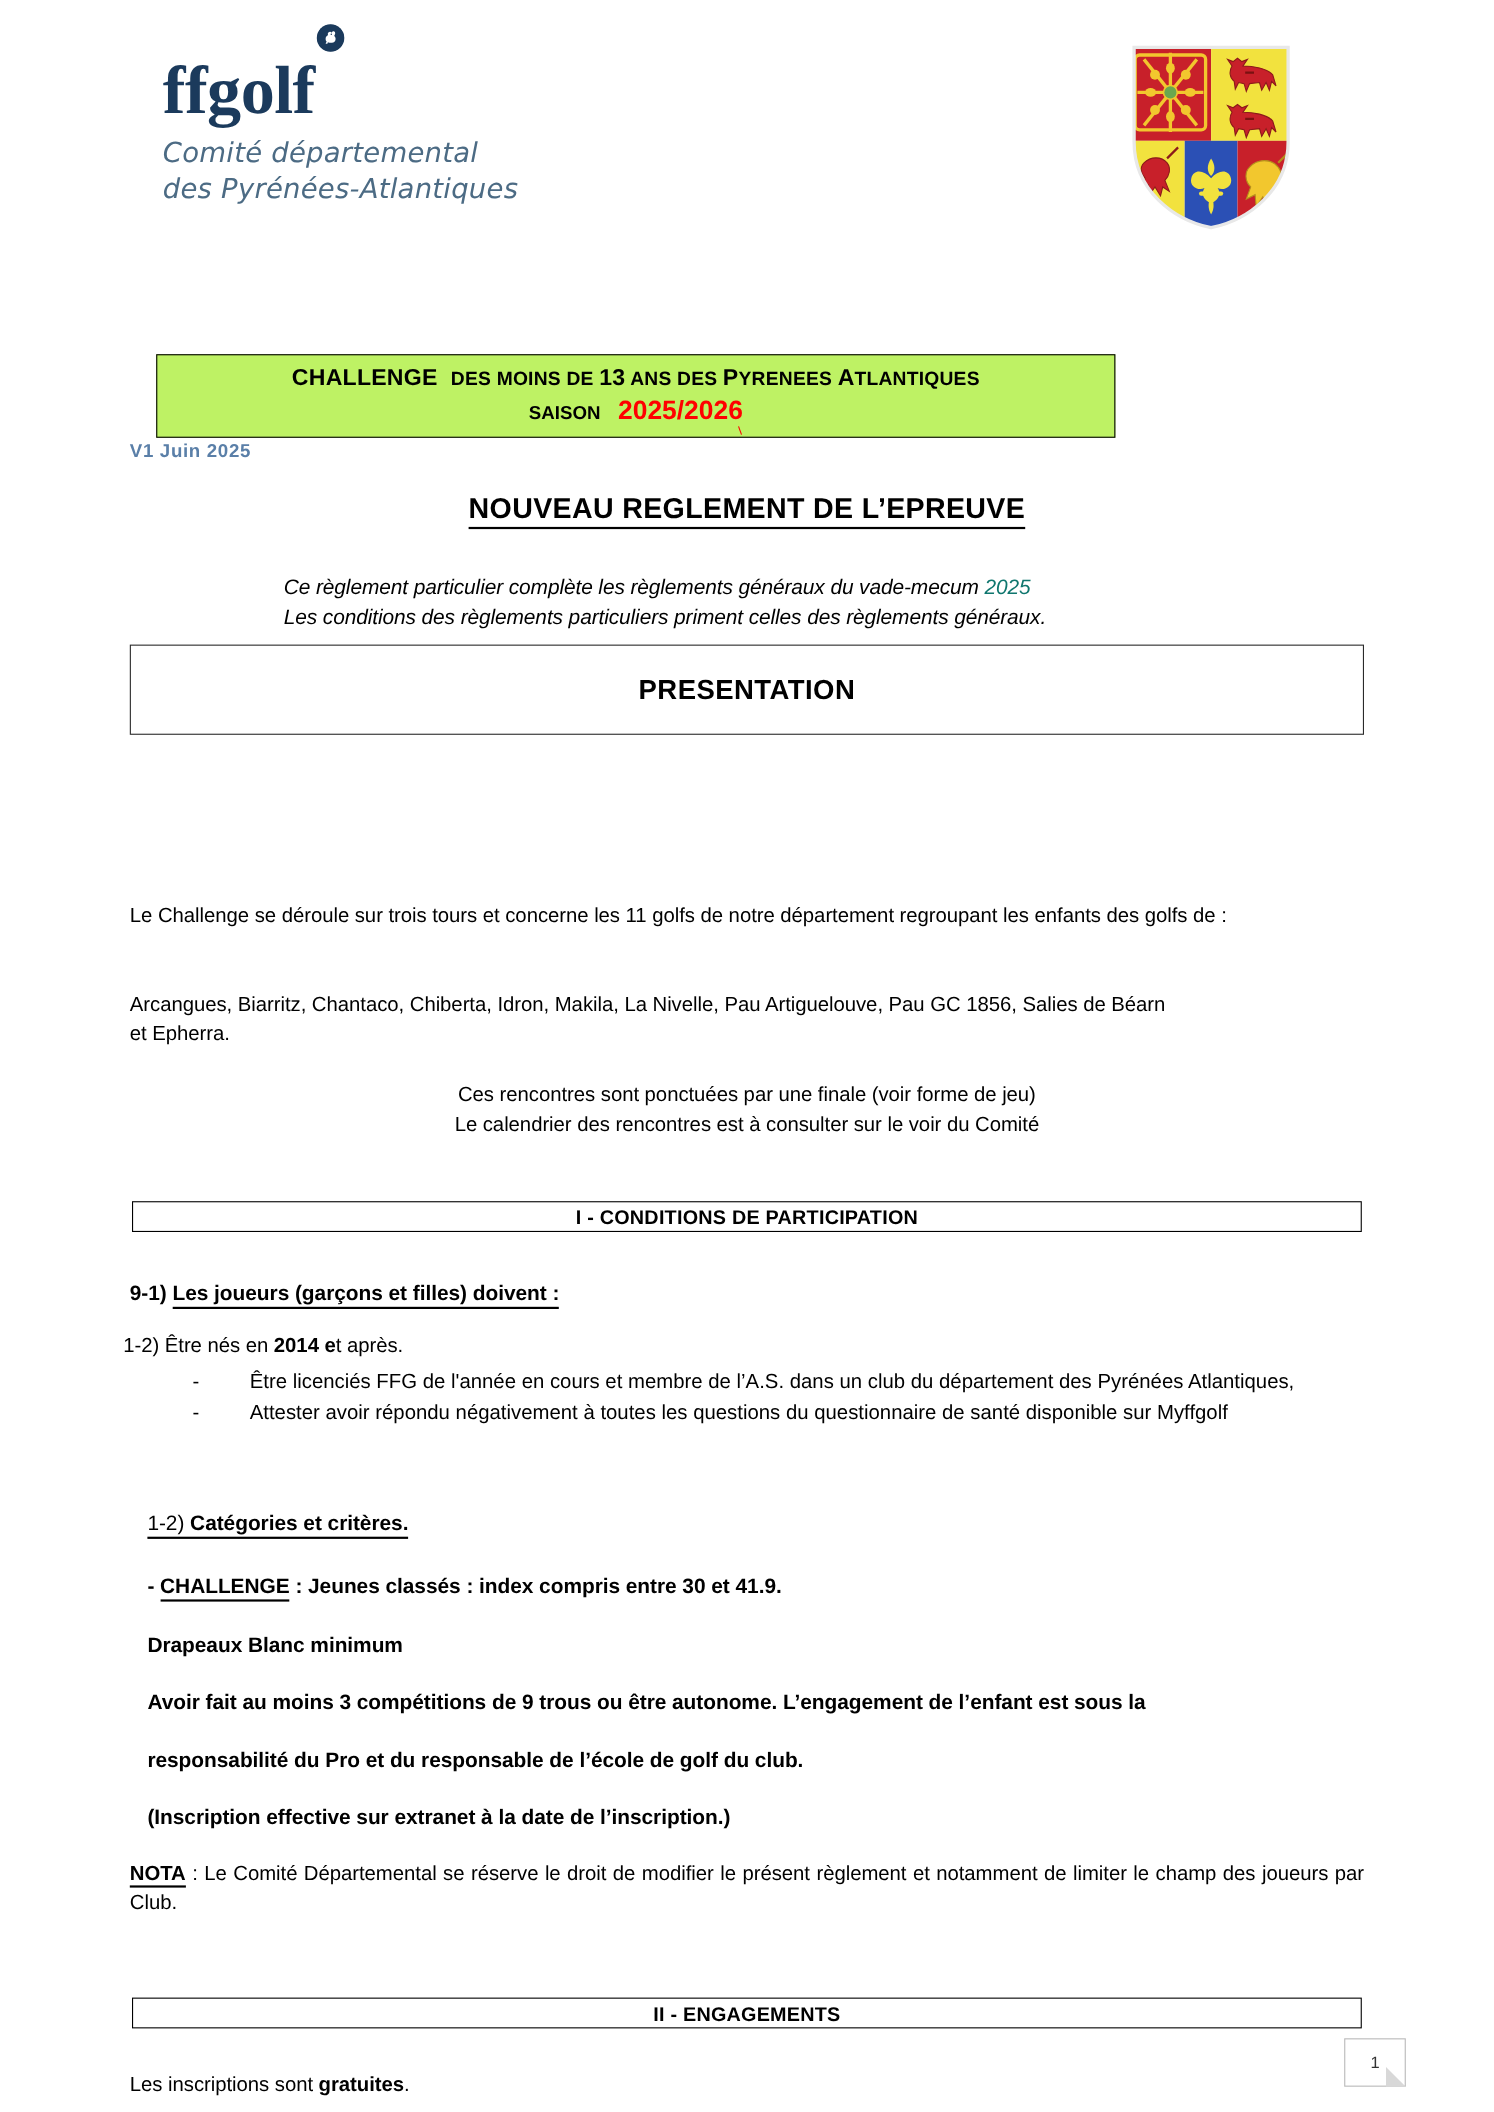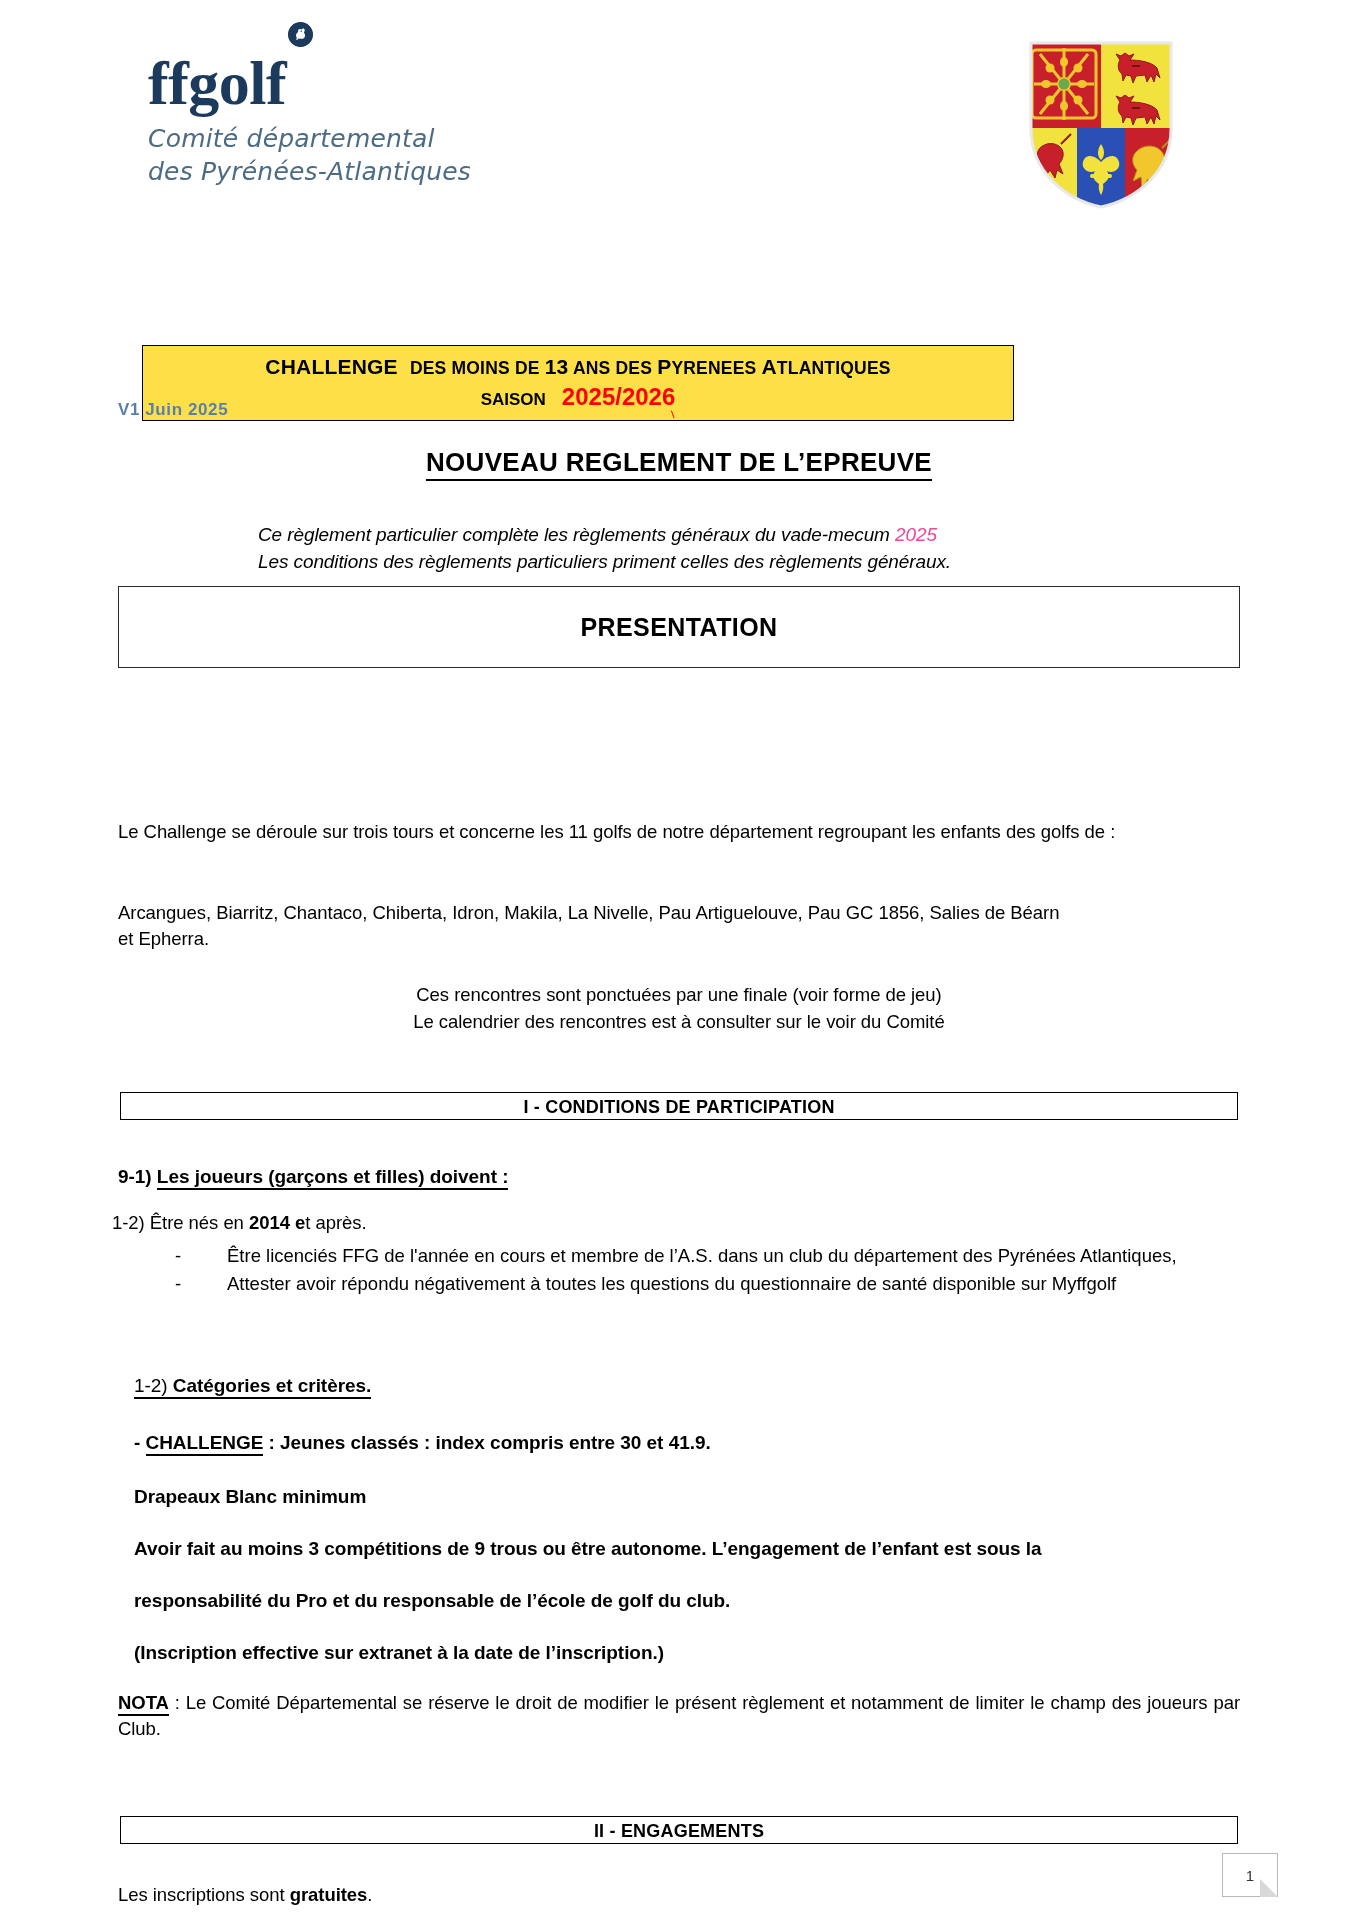--- a/index.html
+++ b/index.html
@@ -66,24 +66,23 @@
     height: 170px;
   }
 
   
   .banner {
     position: absolute;
     left: 142px;
     top: 322px;
     width: 872px;
     border: 1.5px solid #000;
-    background: #fde047;
+    background: #bef264;
     padding: 8px 0 9px 0;
     text-align: center;
-    margin-top: 23px;
   }
   .banner-line1 {
     font-size: 21px;
     font-weight: 700;
     line-height: 1.25;
     letter-spacing: 0.2px;
   }
   .banner-line1 .lead { font-size: 21px; }
   .banner-line1 .sc { font-size: 17.5px; letter-spacing: 0.2px; }
   .banner-line1 .scbig { font-size: 21px; }
@@ -136,21 +135,21 @@
 
   .intro {
     position: absolute;
     left: 258px;
     top: 522px;
     font-style: italic;
     font-size: 19px;
     line-height: 1.42;
     letter-spacing: -0.1px;
   }
-  .intro .yr { color: #ec4899; text-align: right; }
+  .intro .yr { color: #0f766e; text-align: right; }
 
   
   .big-box {
     position: absolute;
     left: 118px;
     top: 586px;
     width: 1122px;
     height: 82px;
     border: 1.4px solid #2a2a2a;
     display: flex;

